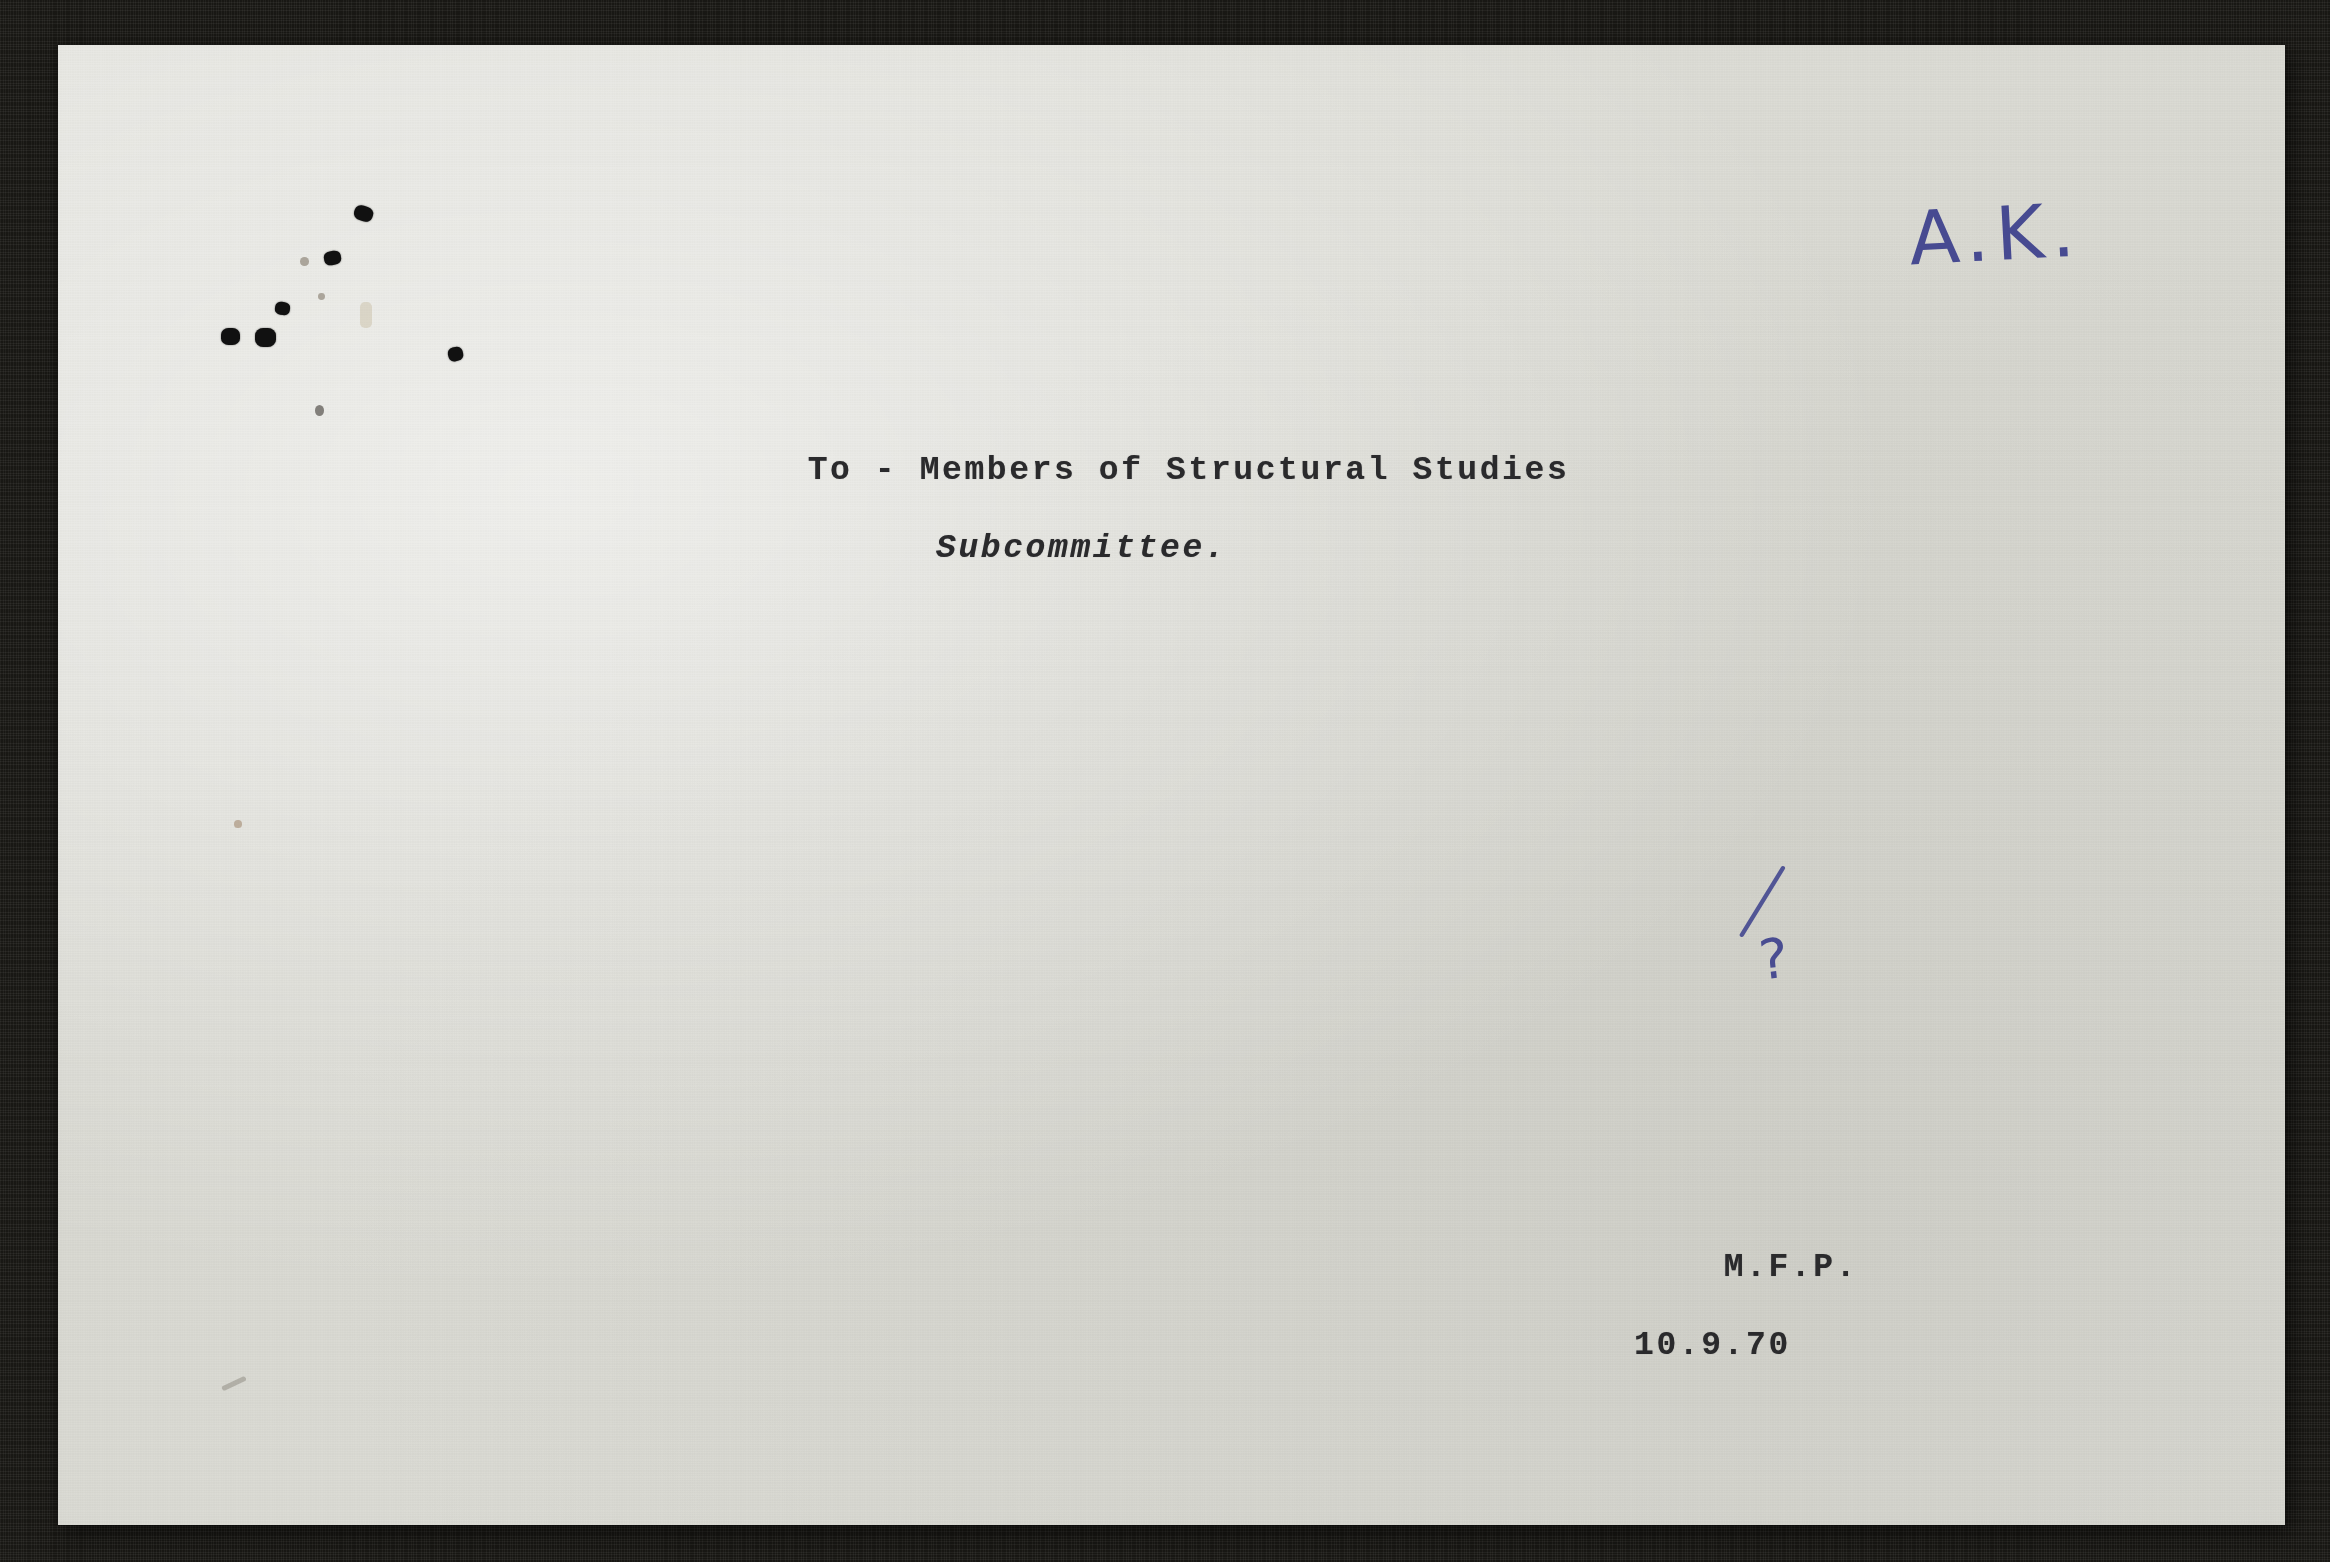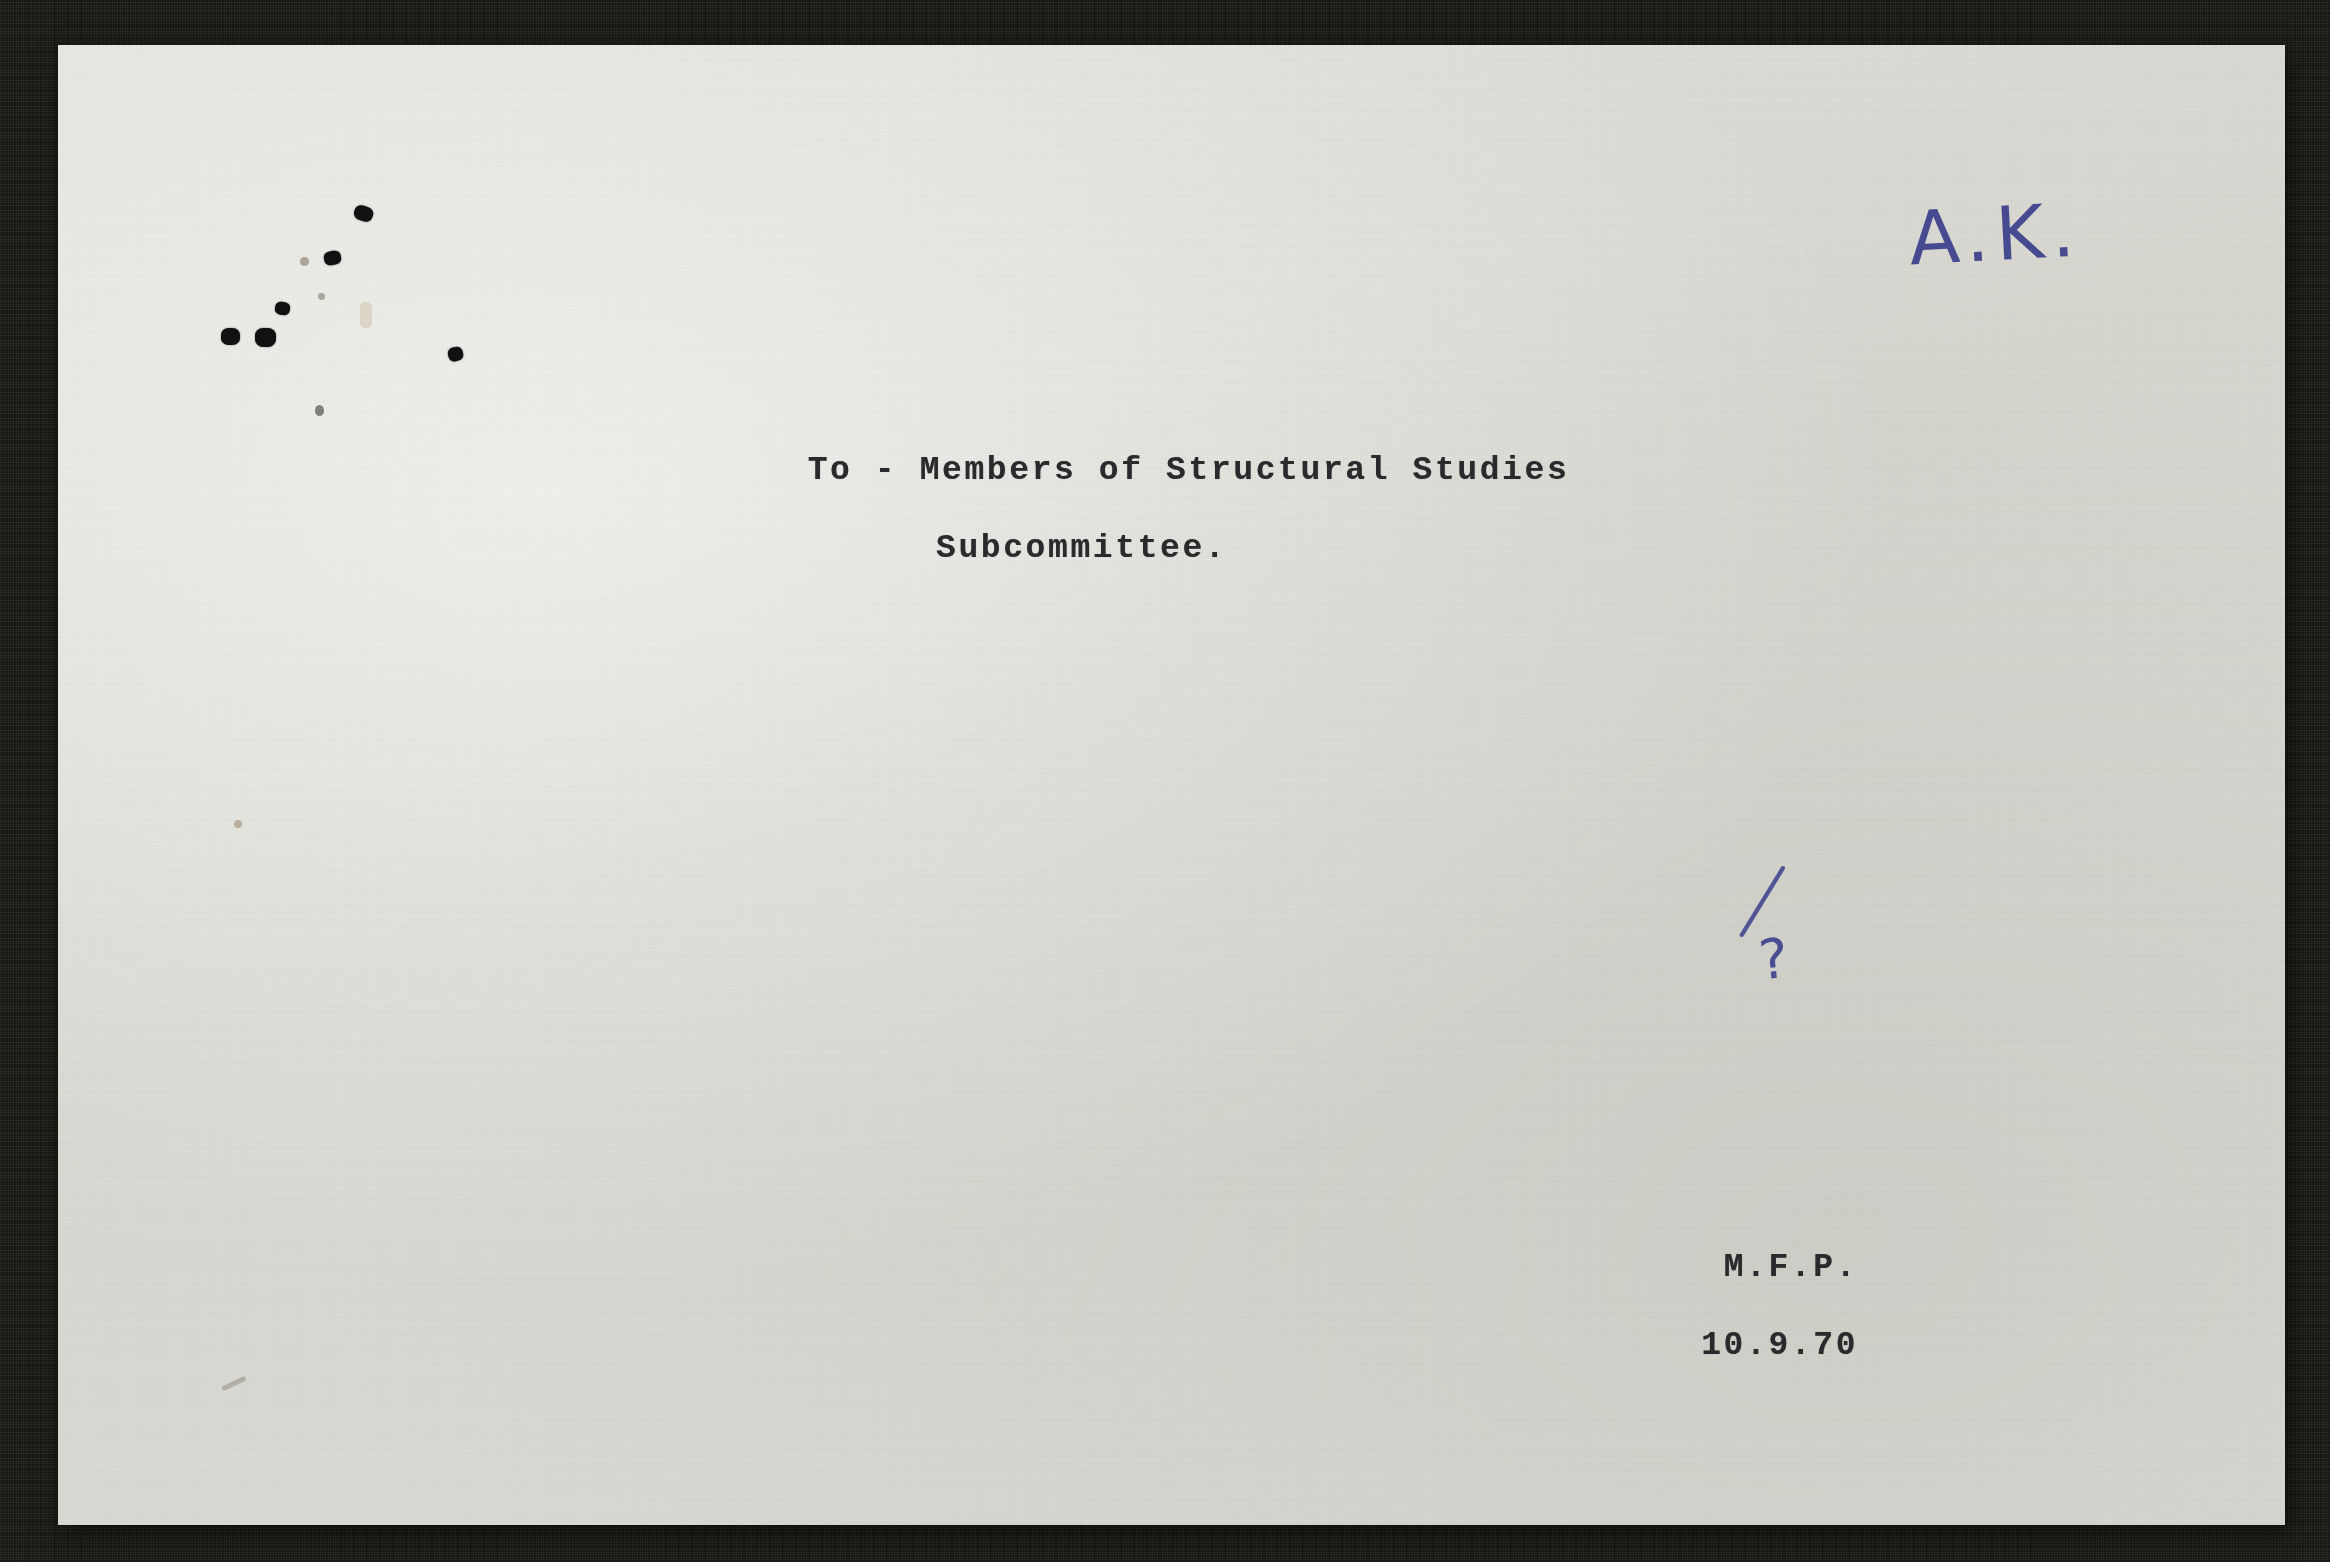--- a/index.html
+++ b/index.html
@@ -57,27 +57,27 @@
     font-family: "Liberation Mono", monospace;
     font-weight: 700;
     font-size: 33px;
     letter-spacing: 2.6px;
     line-height: 1.18;
     white-space: pre;
     text-shadow: 0 0 0.9px rgba(40,40,45,0.35);
   }
 
   #addressee      { left: 660px;  top: 368px; }
-  #addressee .l2  { display: block; margin-left: 218px; }
+  #addressee .l2  { display: block; margin-left: 218px; font-style: italic; }
 
   #purpose        { left: 968px; top: 703px; }
   #purpose .l2    { display: block; margin-left: -24px; }
 
   #signature      { left: 1576px; top: 1165px; }
-  #signature .l2  { display: block; text-align: right; }
+  #signature .l2  { display: block; }
 
   
   .ink {
     position: absolute;
     color: #3b3f8c;
     font-family: "DejaVu Sans", sans-serif;
   }
   #initials {
     left: 1851px;
     top: 146px;

